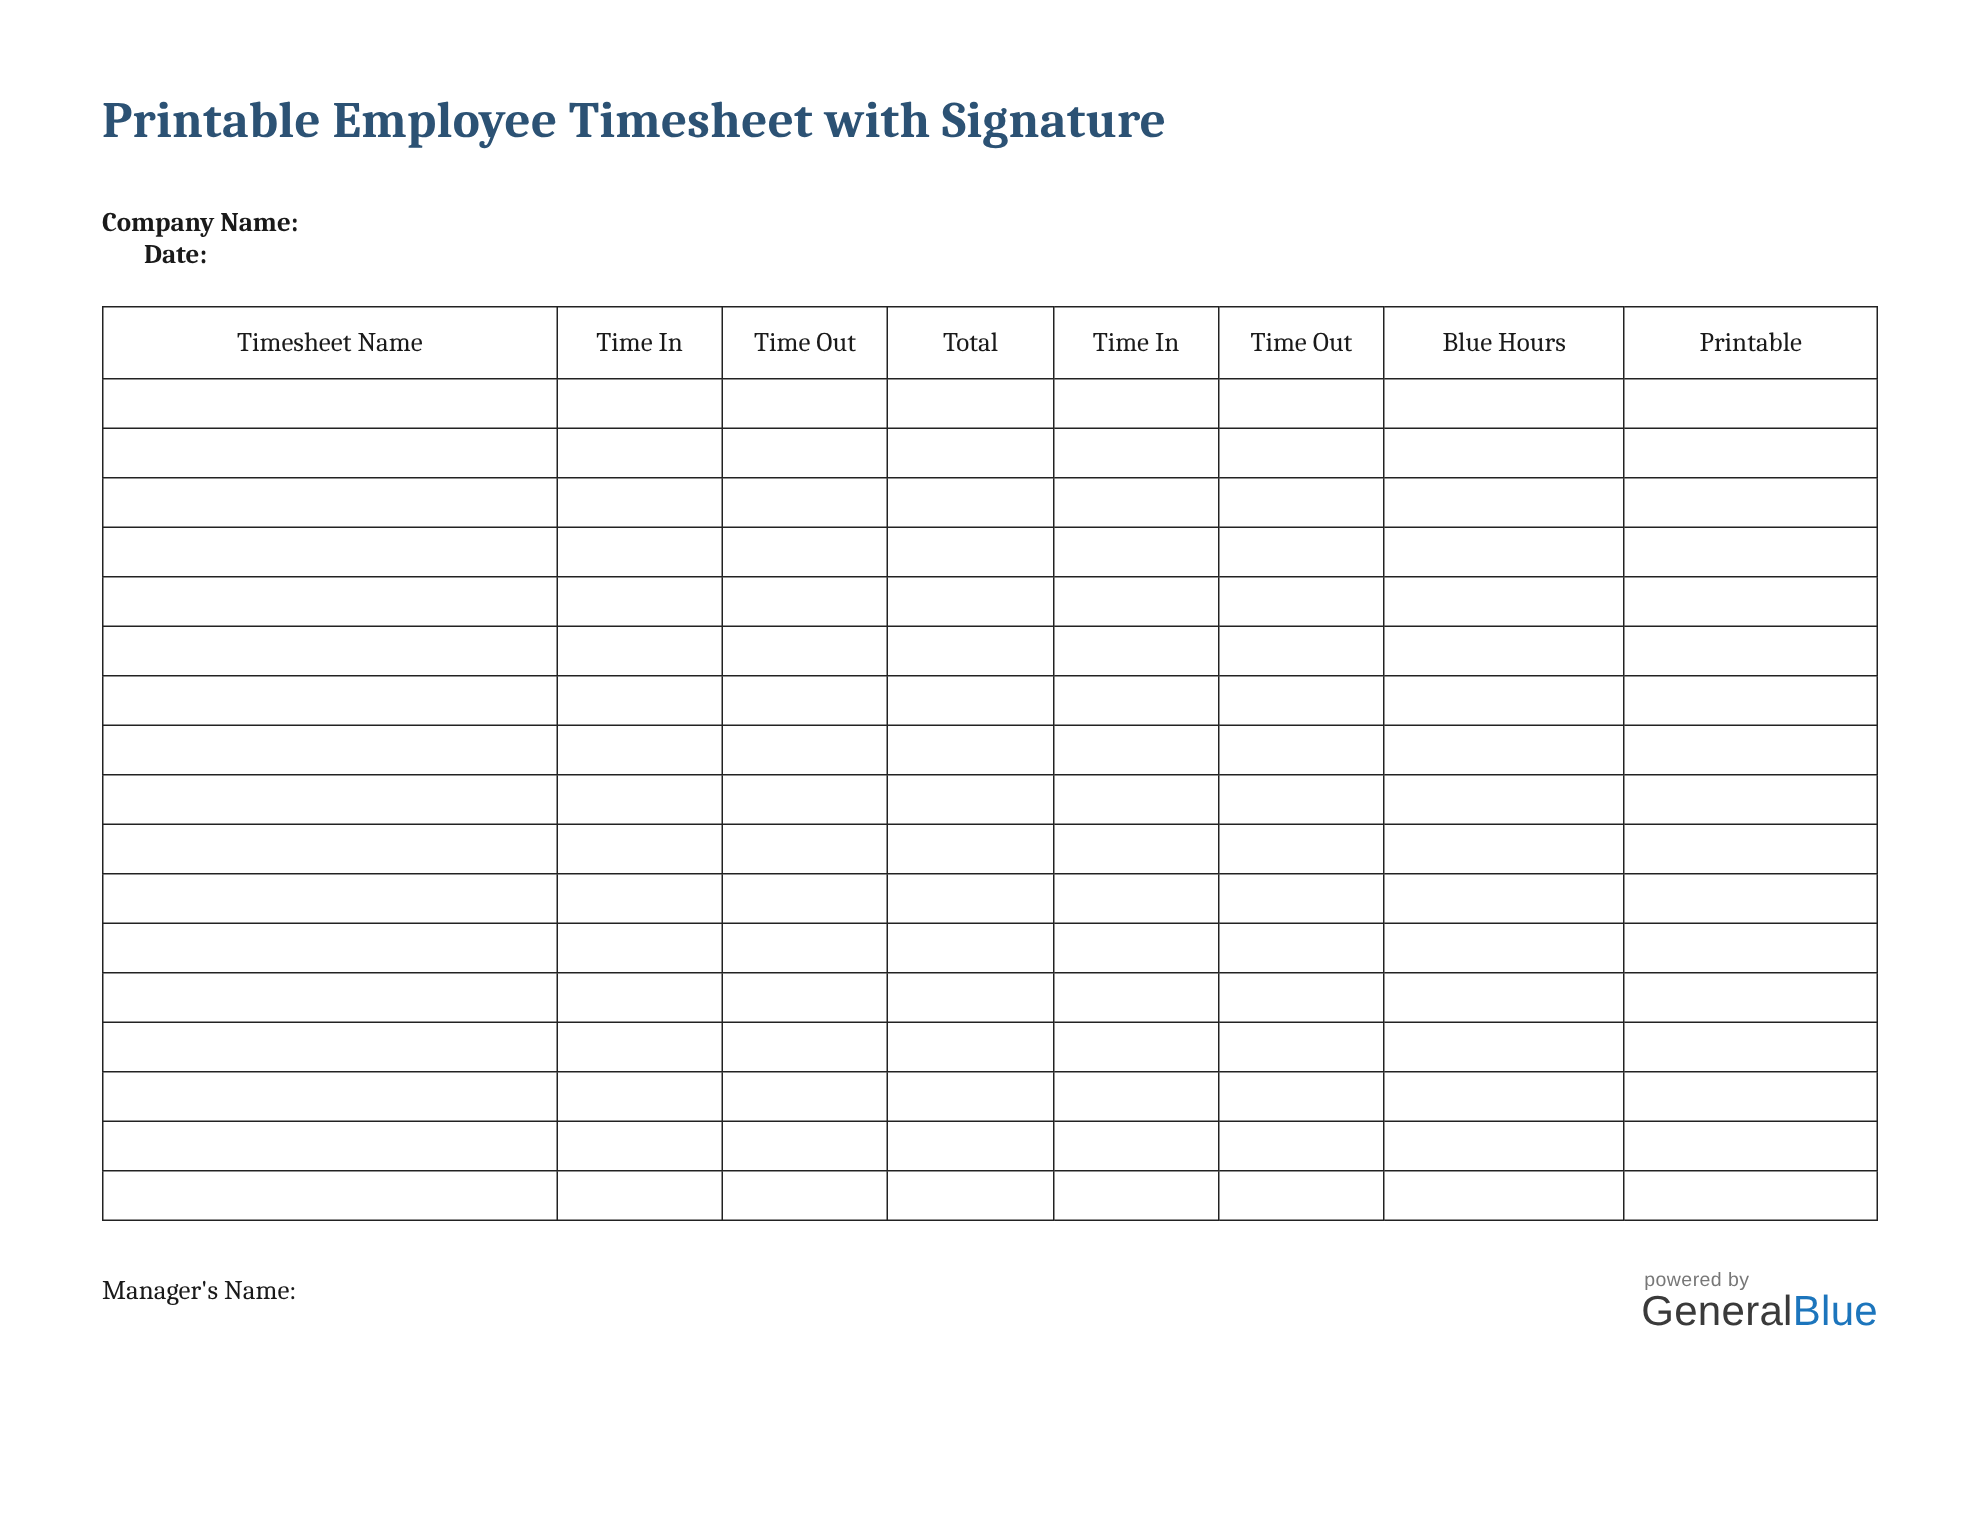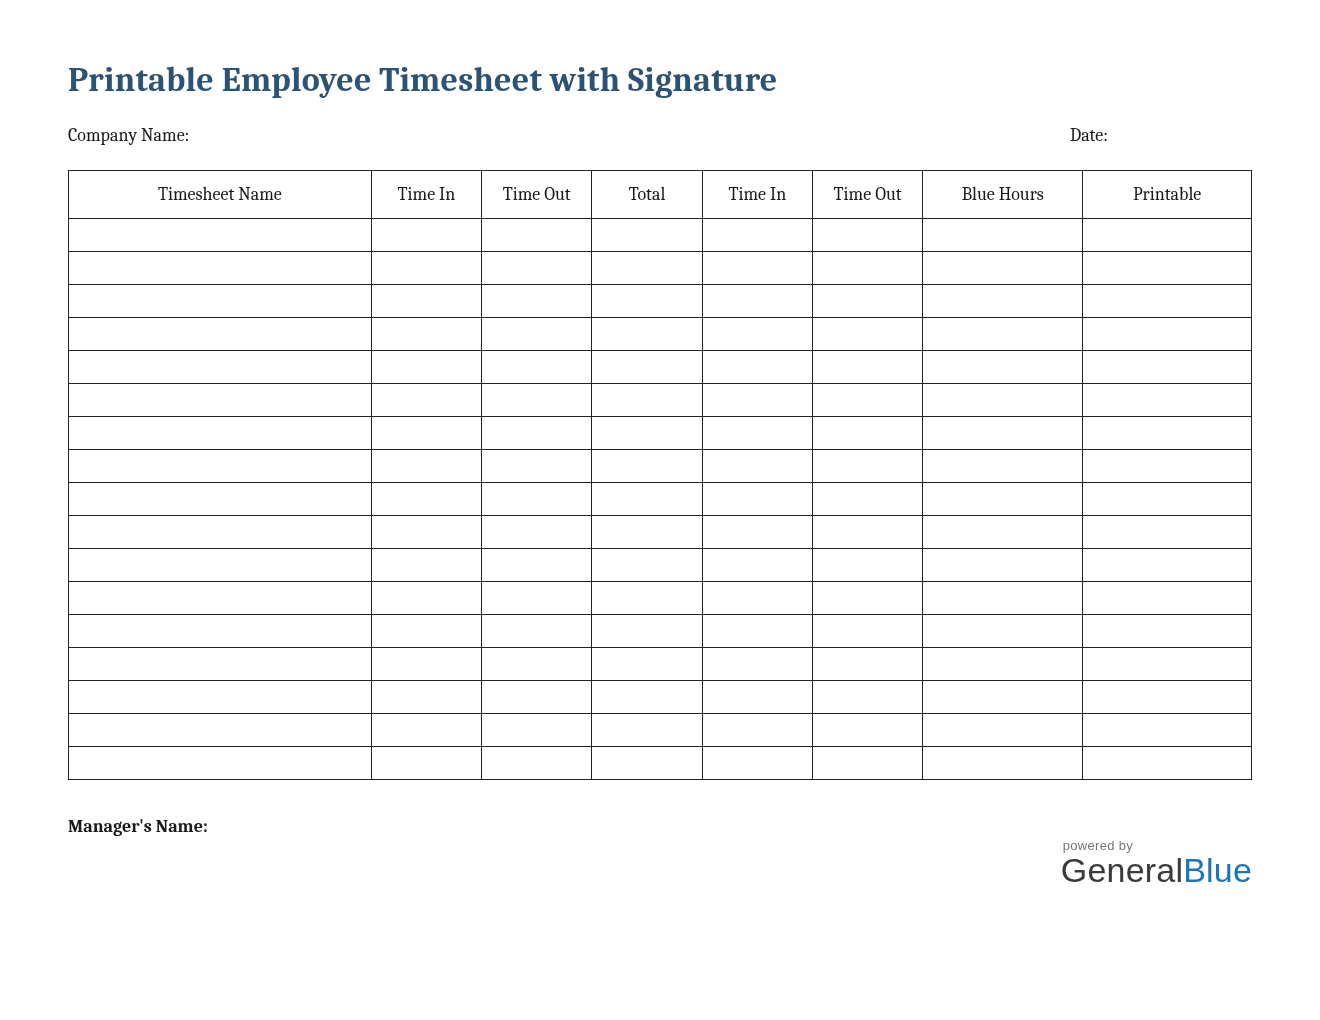--- a/index.html
+++ b/index.html
@@ -9,32 +9,33 @@
       background: #fff;
       font-family: Cambria, Georgia, "Times New Roman", serif;
       color: #1a1a1a;
       padding: 60px 68px 40px 68px;
       position: relative;
     }
     .title {
       font-size: 34px;
       font-weight: 700;
       color: #2c5274;
-      margin-bottom: 25px;
+      margin-bottom: 38px;
       letter-spacing: 0.2px;
     }
     .meta-row {
       display: flex;
-      justify-content: space-between;
+      justify-content: flex-end;
       margin-bottom: 24px;
       font-size: 18px;
-      font-weight: 400;
+      font-weight: 700;
+      flex-direction: column;
     }
     .meta-left { }
-    .meta-right { padding-right: 144px; }
+    .meta-right { padding-right: 144px; margin-left: 28px; }
     table.timesheet {
       width: 100%;
       border-collapse: collapse;
       table-layout: fixed;
     }
     table.timesheet th, table.timesheet td {
       border: 1px solid #222;
       text-align: center;
       vertical-align: middle;
     }
@@ -48,41 +49,41 @@
       height: 33px;
     }
     .col-name { width: 280px; }
     .col-time { width: 102px; }
     .col-total { width: 148px; }
     .col-sig  { width: 156px; }
     .footer-row {
       display: flex;
       margin-top: 36px;
       font-size: 18px;
-      font-weight: 700;
+      font-weight: 400;
     }
     .footer-left  { flex: 0 0 500px; }
     .footer-mid   { flex: 1; }
     .brand {
       position: absolute;
       right: 68px;
       bottom: 130px;
       text-align: left;
     }
     .brand-top {
       font-family: "Segoe UI", Arial, sans-serif;
       font-size: 13px;
       color: #777;
       letter-spacing: 0.3px;
       margin-bottom: -2px;
       padding-left: 2px;
     }
     .brand-name {
       font-family: "Segoe UI", Arial, sans-serif;
-      font-size: 34px;
+      font-size: 28px;
       font-weight: 400;
       letter-spacing: 0.2px;
     }
     .brand-general { color: #3a3a3a; }
     .brand-blue    { color: #1c75bc; }
   </style>
 </head>
 <body>
 
 <h1 class="title">Printable Employee Timesheet with Signature</h1>

